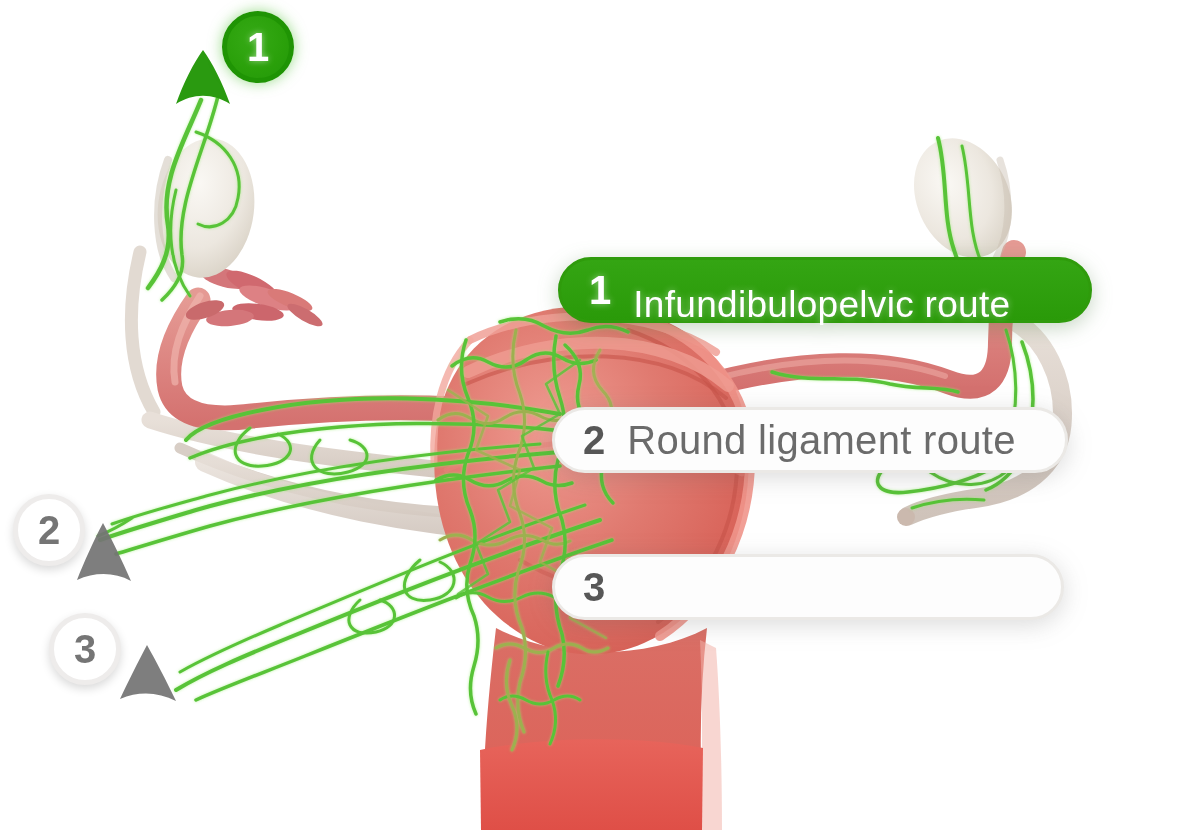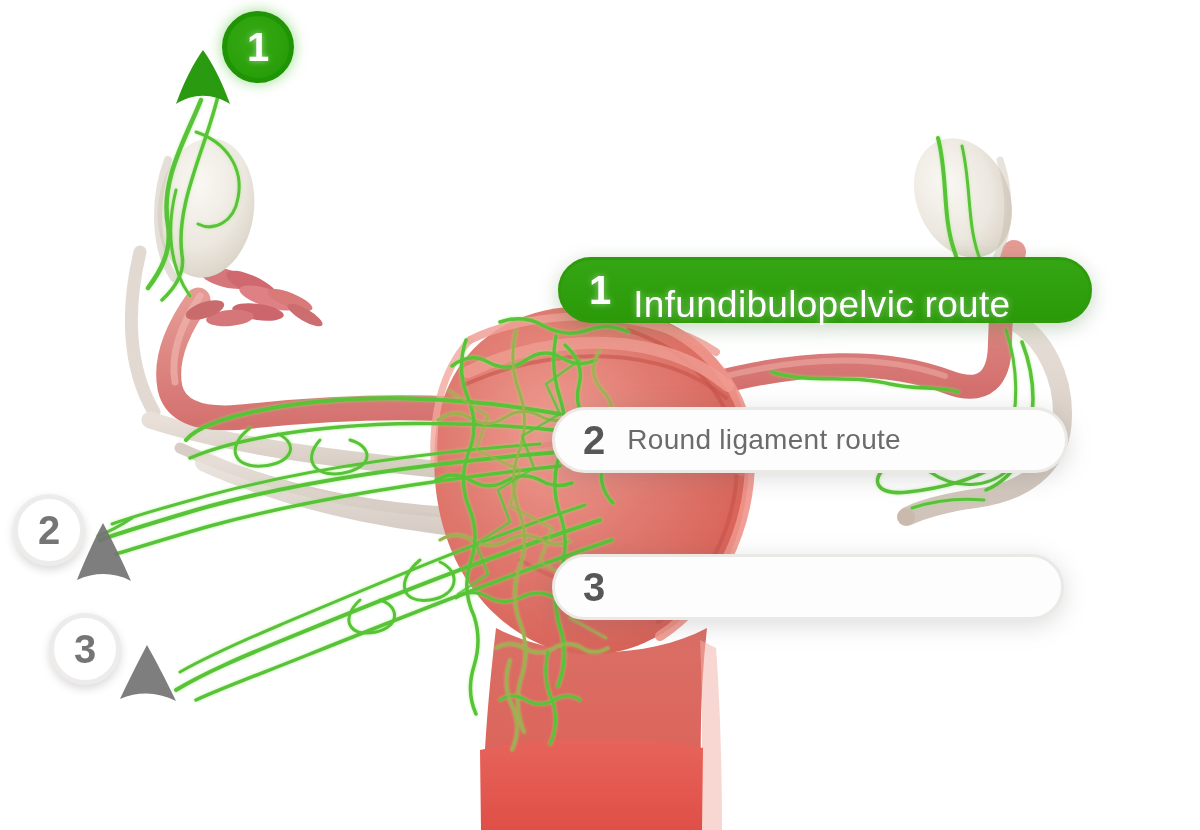--- a/index.html
+++ b/index.html
@@ -10,21 +10,21 @@
   .stage svg{position:absolute;inset:0;display:block;}
   .vessels{filter:drop-shadow(0 0 1.5px rgba(150,236,110,.65));}
 
   
   .pill{
     position:absolute;display:flex;align-items:center;gap:22px;
     height:66px;border-radius:36px;padding:0 28px;box-sizing:border-box;
     white-space:nowrap;
   }
   .pill .num{font-weight:bold;font-size:40px;line-height:1;}
-  .pill .txt{font-size:28px;line-height:1;letter-spacing:.3px;}
+  .pill .txt{font-size:40px;line-height:1;letter-spacing:.3px;}
   .pill.green{
     background:linear-gradient(180deg,#34a513 0%,#2a9a09 100%);
     border:3px solid #2f9b0c;color:#ffffff;
     filter:drop-shadow(0 5px 10px rgba(70,120,60,.30));
   }
   .pill.green .num,.pill.green .txt{text-shadow:0 0 7px rgba(255,255,255,.45);}
   .pill.white{
     background:#fdfdfd;border:3px solid #ebe9e6;
     filter:drop-shadow(0 5px 12px rgba(90,90,90,.22));
   }

